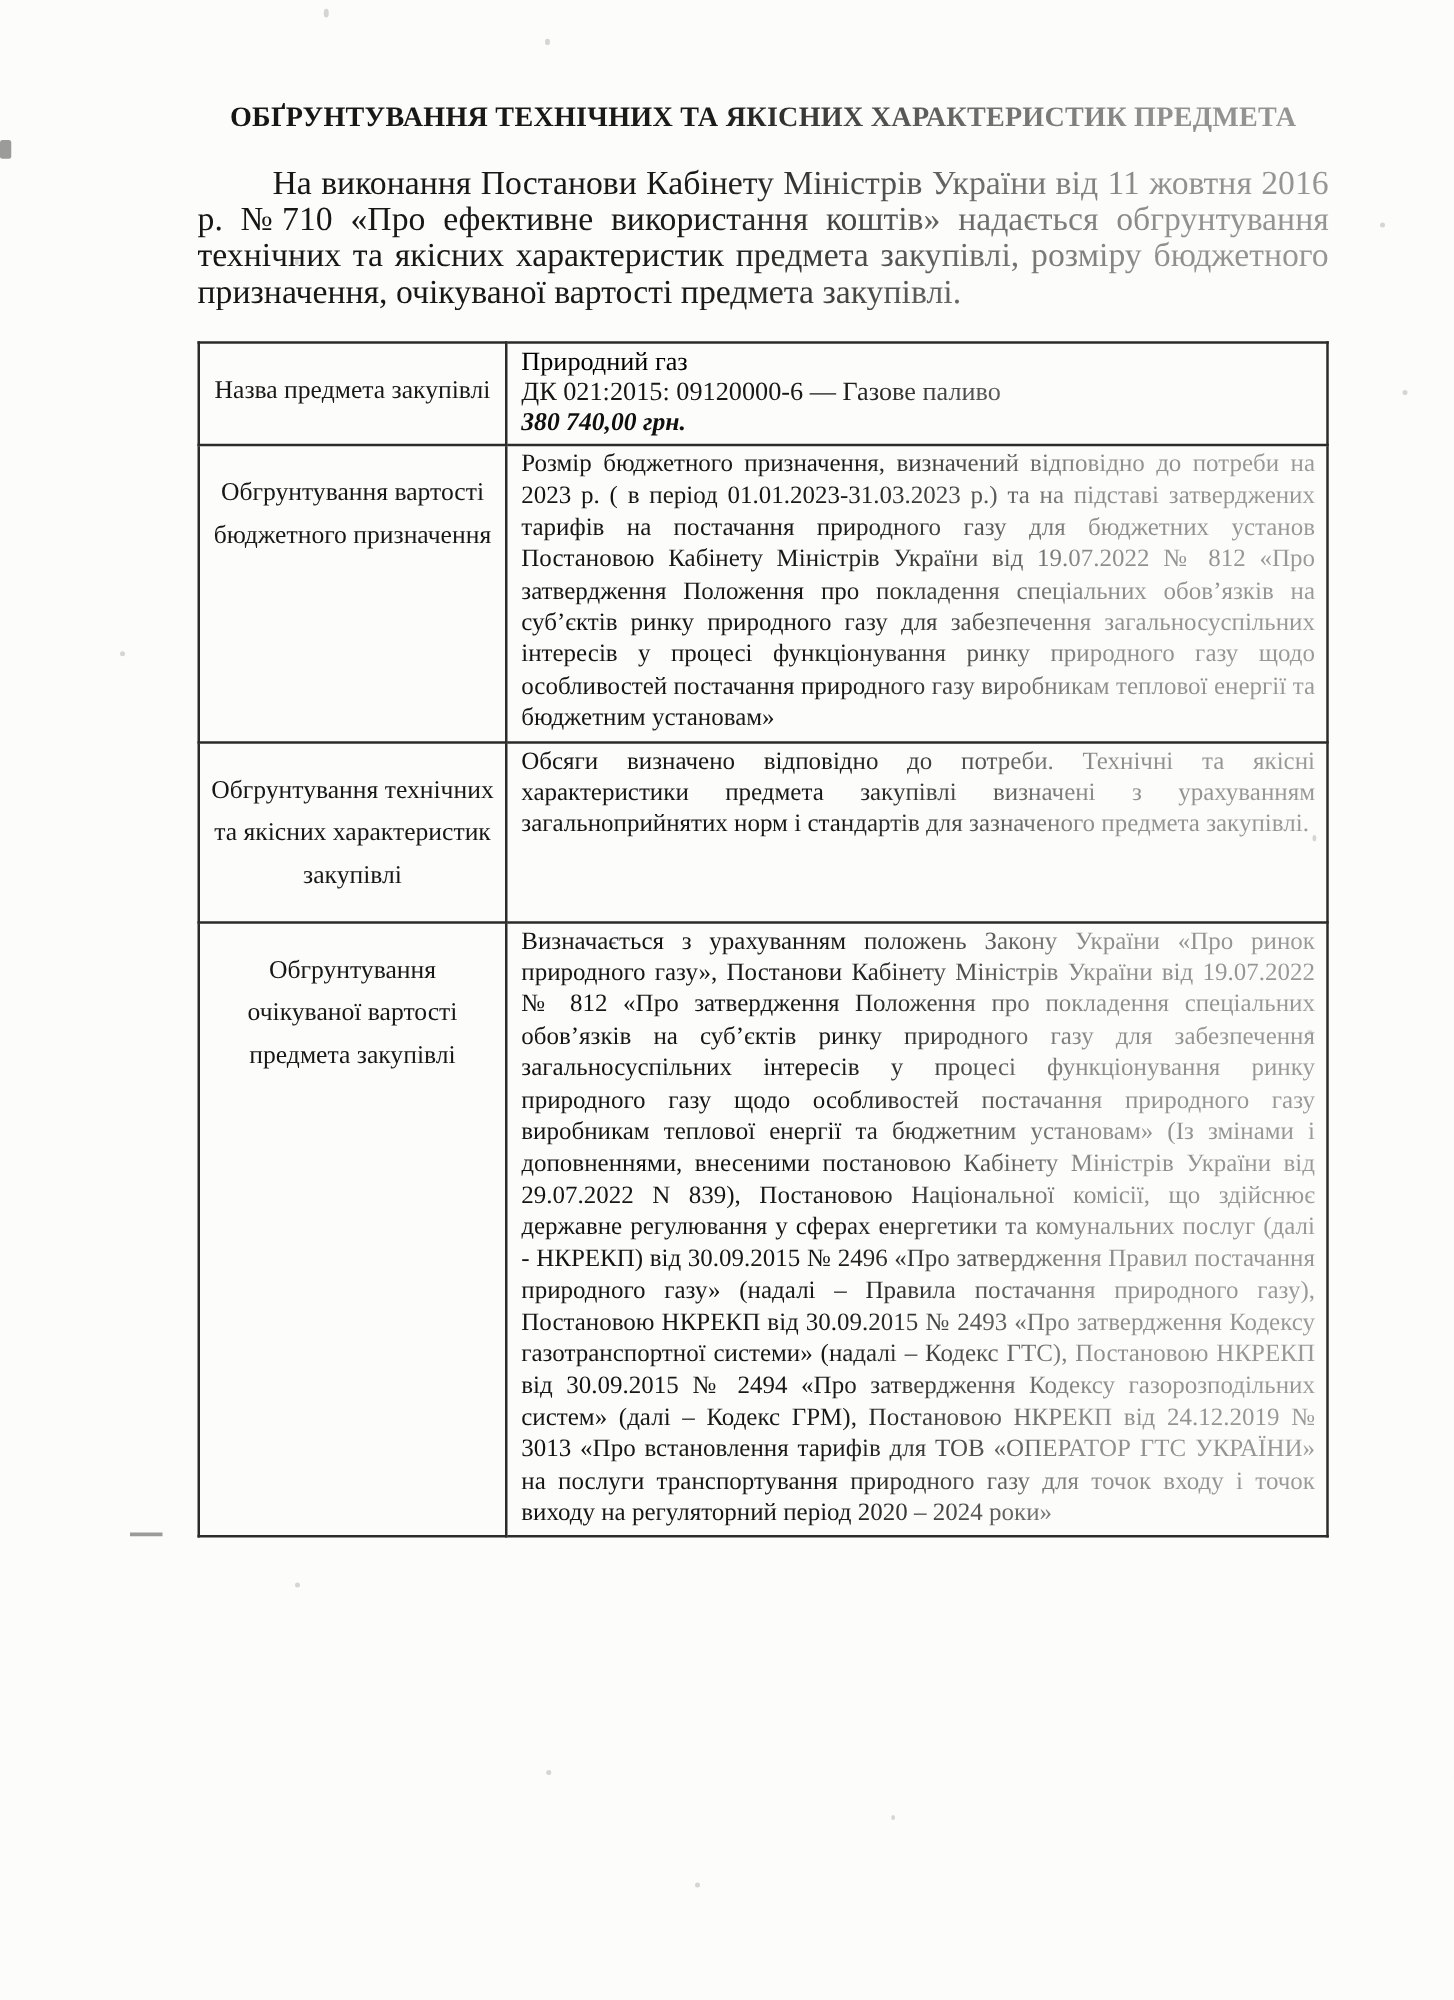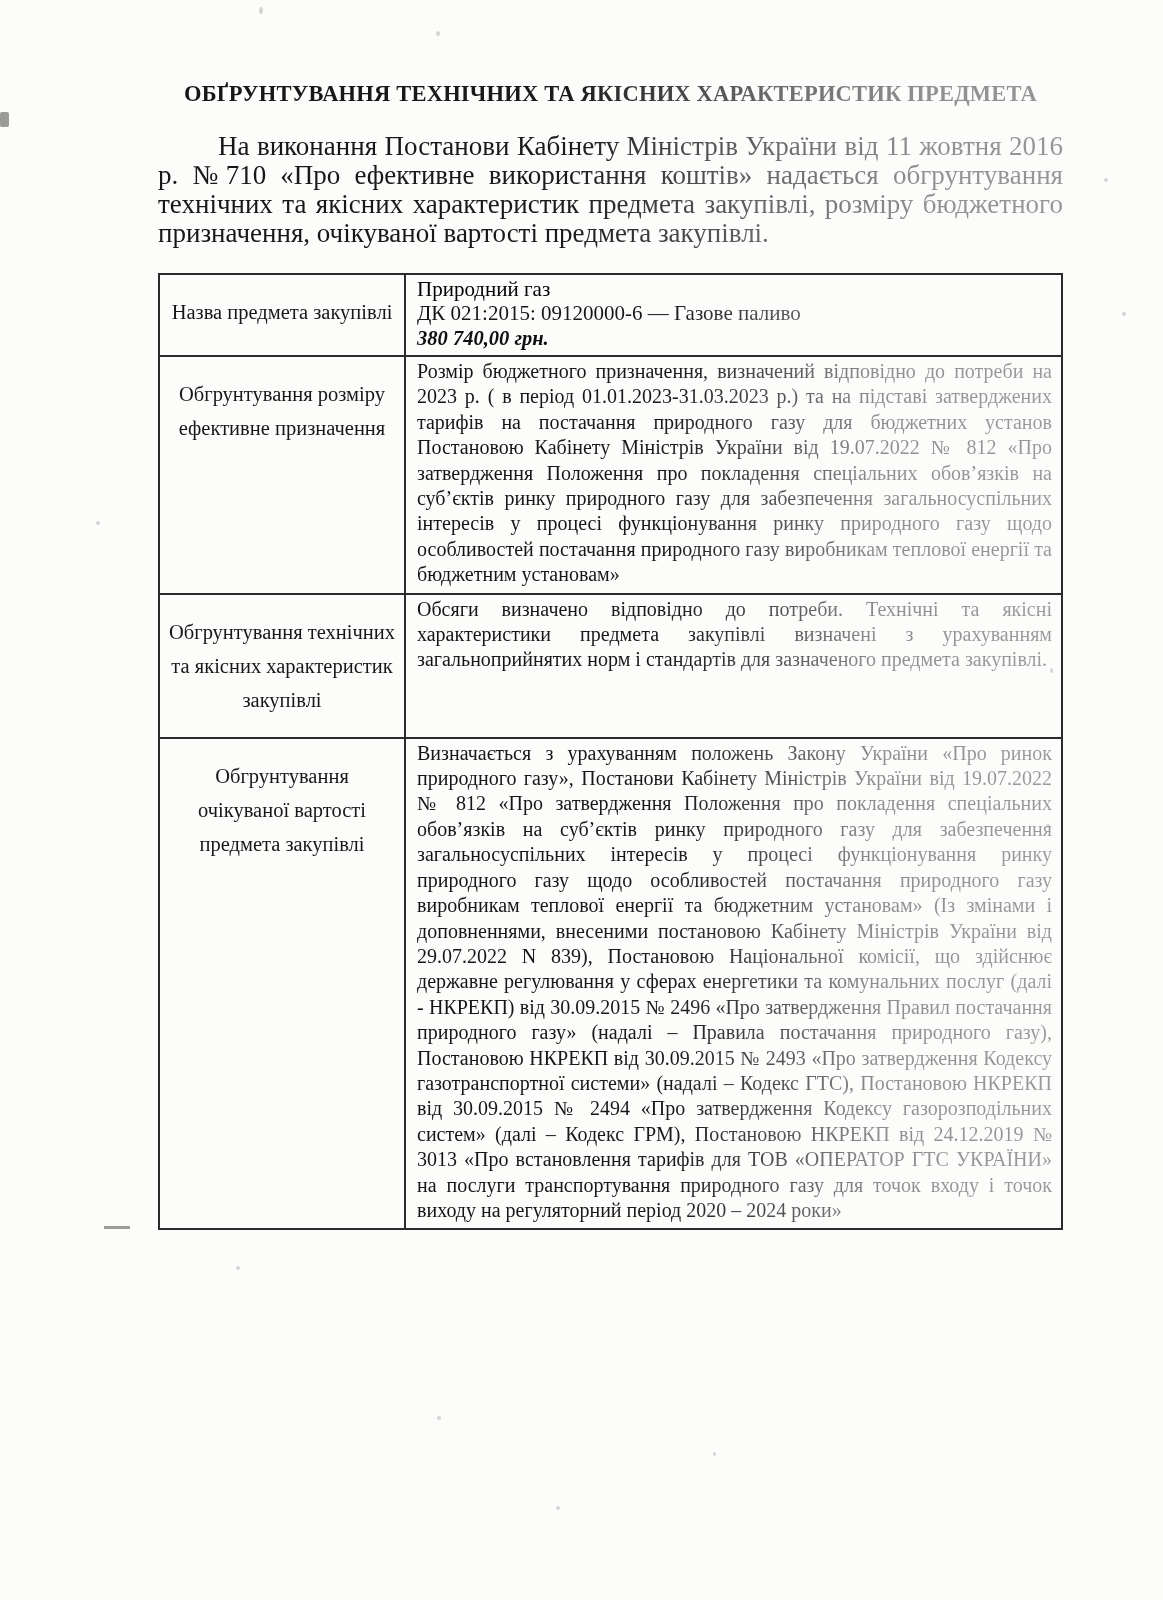--- a/index.html
+++ b/index.html
@@ -142,21 +142,21 @@
           </th>
           <td>
             <div class="vline">Природний газ</div>
             <div class="vline fade">ДК 021:2015: 09120000-6 — Газове паливо</div>
             <div class="price">380 740,00 грн.</div>
           </td>
         </tr>
 
         <tr>
           <th>
-            <div>Обгрунтування розміру ефективне призначення</div>
+            <div>Обгрунтування вартості бюджетного призначення</div>
           </th>
           <td>
             <div class="val fade">Розмір бюджетного призначення, визначений відповідно до потреби на 2023 р. ( в період 01.01.2023-31.03.2023 р.) та на підставі затверджених тарифів на постачання природного газу для бюджетних установ Постановою Кабінету Міністрів України від 19.07.2022 № 812 «Про затвердження Положення про покладення спеціальних обов’язків на суб’єктів ринку природного газу для забезпечення загальносуспільних інтересів у процесі функціонування ринку природного газу щодо особливостей постачання природного газу виробникам теплової енергії та бюджетним установам»</div>
           </td>
         </tr>
 
         <tr>
           <th>
             <div>Обгрунтування технічних та якісних характеристик закупівлі</div>
           </th>

